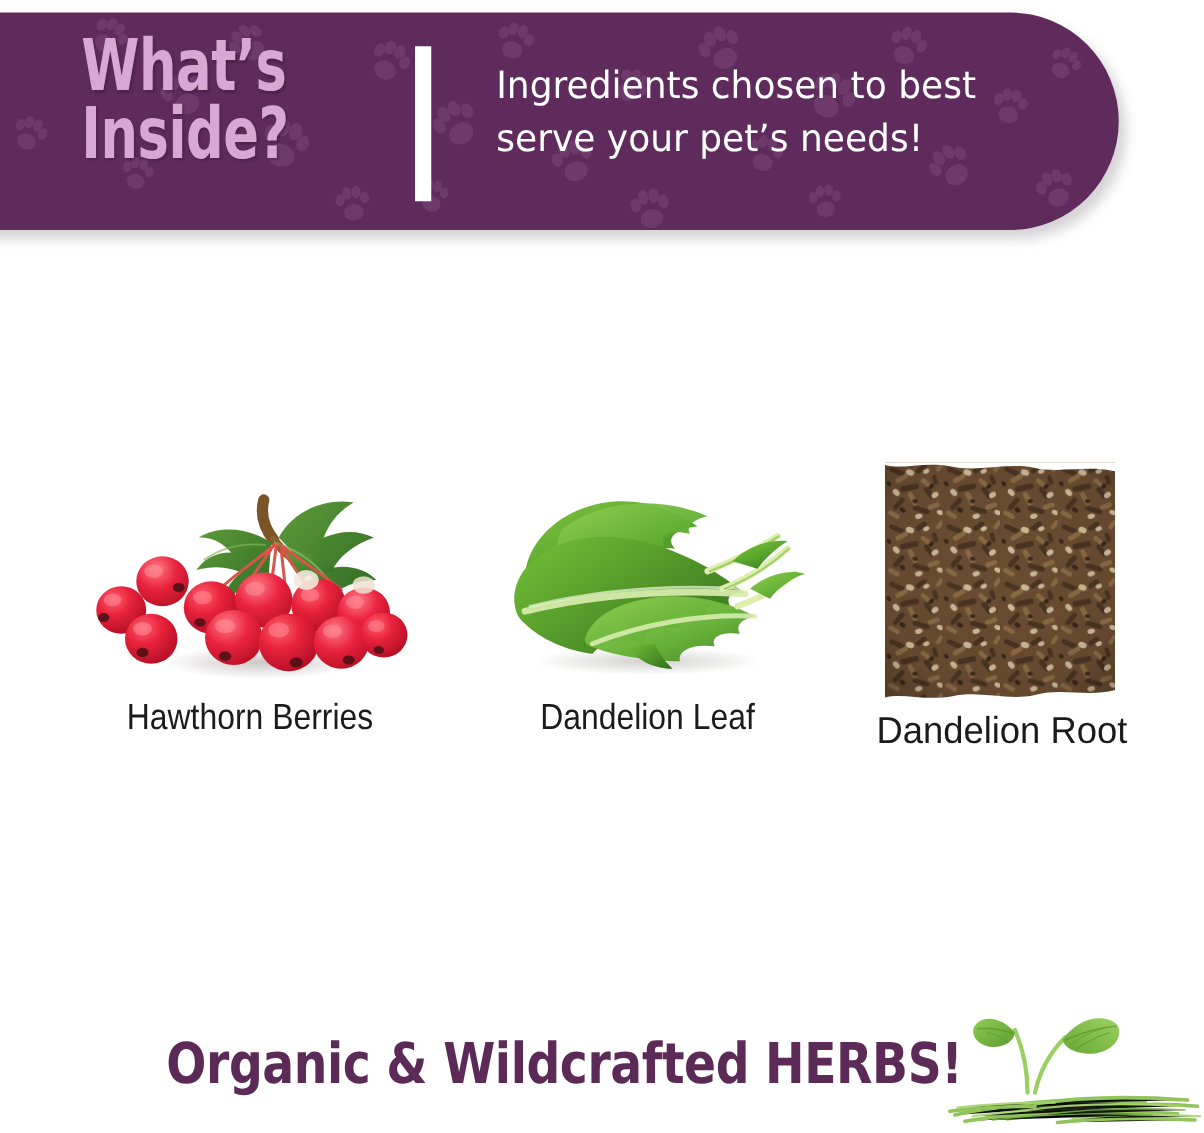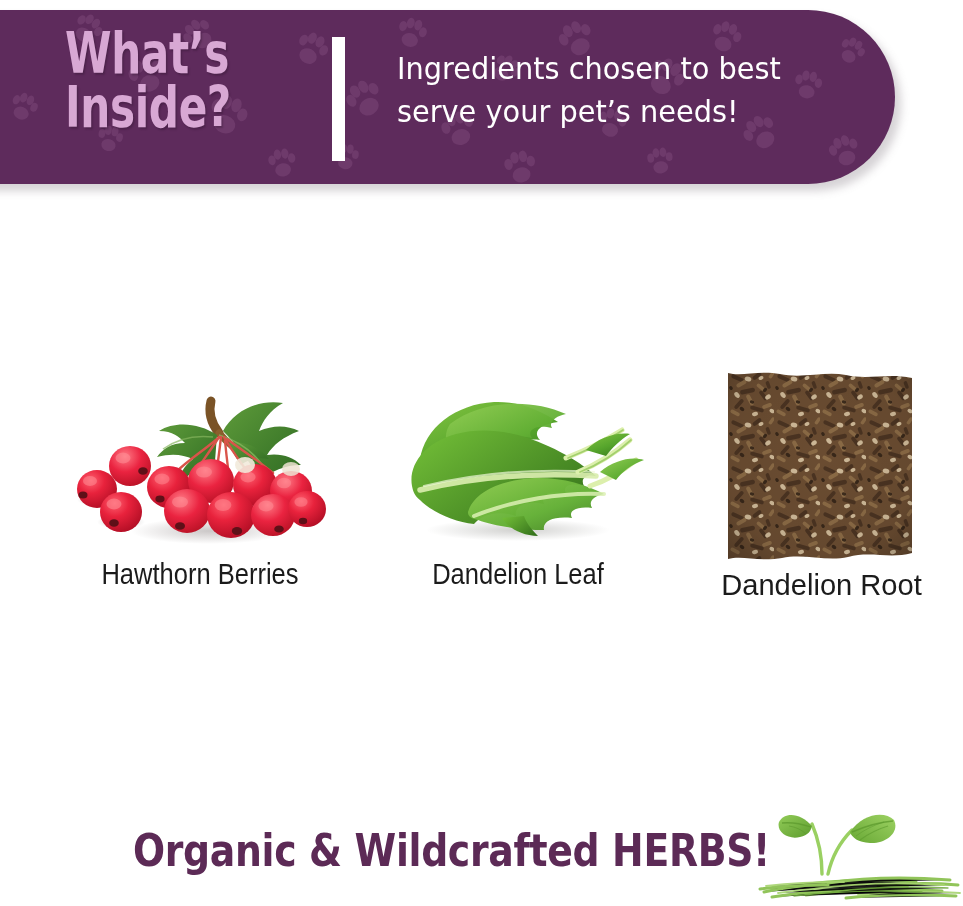--- a/index.html
+++ b/index.html
@@ -110,21 +110,21 @@
     text-align: center;
     font-family: "Liberation Sans", sans-serif;
     font-size: 29px;
     color: #1b1b1b;
     transform: scaleX(0.88);
     white-space: nowrap;
   }
 
   #cell-hawthorn { left: 45px;  width: 310px; }
   #cell-leaf     { left: 380px; width: 276px; }
-  #cell-root     { left: 696px; width: 251px; }
+  #cell-root     { left: 676px; width: 251px; }
 
   #cell-hawthorn .ingredient-label { top: 198px; }
   #cell-leaf     .ingredient-label { top: 198px; }
   #cell-root     .ingredient-label { top: 208px; font-size: 30px; transform: scaleX(0.97); }
 
   #cell-hawthorn .ingredient-art { left: 14px; bottom: 55px; }
   #cell-leaf     .ingredient-art { left: 10px; bottom: 62px; }
   #cell-root     .ingredient-art { left: 32px; bottom: 45px; }
 
   

